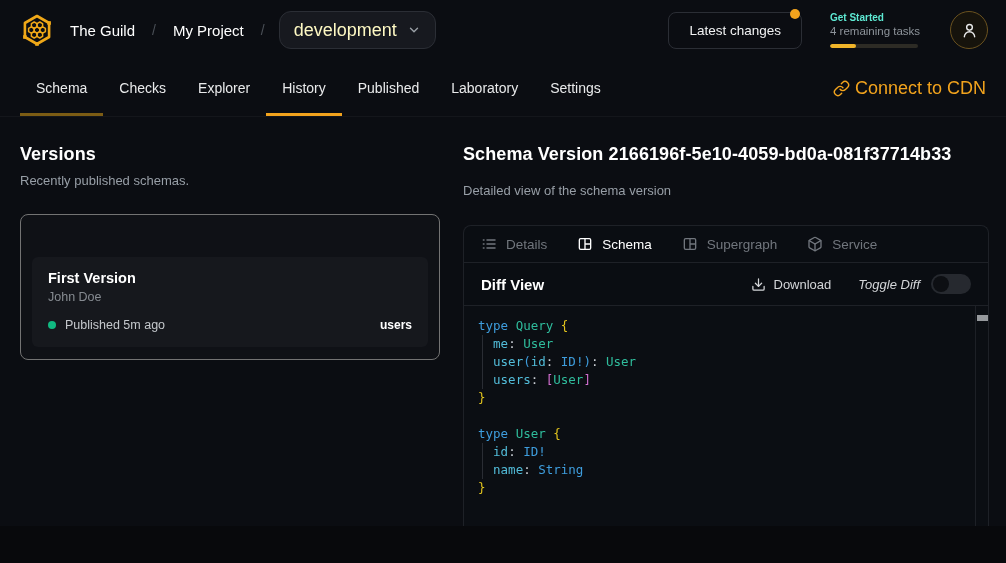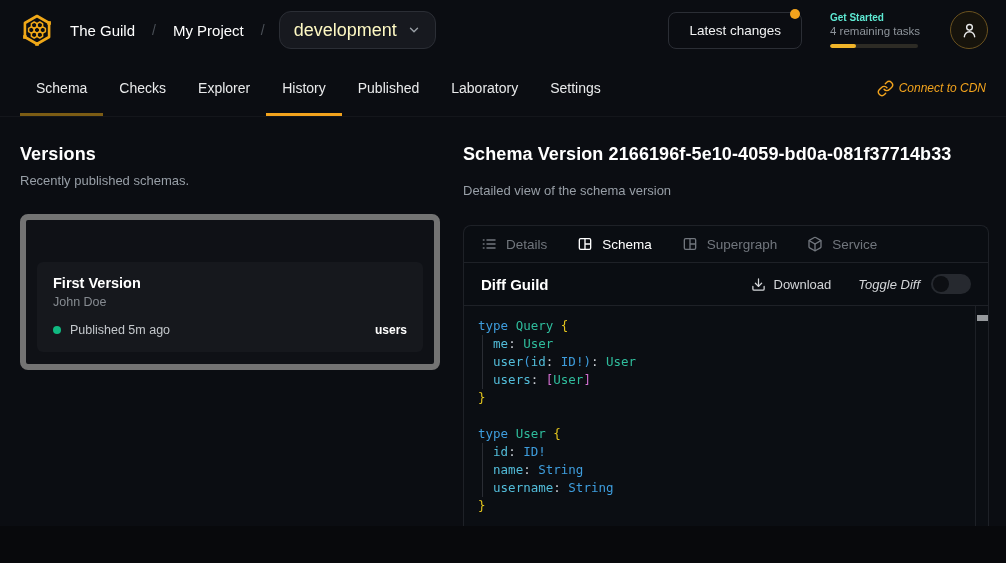--- a/index.html
+++ b/index.html
@@ -52,33 +52,33 @@
   .tabs { display: flex; }
   .tab {
     display: flex; align-items: center; padding: 0 16px; font-size: 14px;
     color: #e9eaeb; cursor: pointer; position: relative;
   }
   .tab .tab-underline { position: absolute; left: 0; right: 0; bottom: 0; height: 3px; background: transparent; }
   .tab.dim .tab-underline { background: var(--accent_soft); }
   .tab.active .tab-underline { background: var(--accent); }
   .cdn-link {
     margin-left: auto; display: flex; align-items: center; gap: 5px;
-    color: var(--accent); font-size: 12px; font-weight: 500; cursor: pointer; font-style: italic;
+    color: var(--accent); font-size: 18px; font-weight: 500; cursor: pointer;
   }
 
   
   main { display: flex; gap: 23px; padding: 0 17px 0 20px; height: 446px; overflow: hidden; }
   .col-left { width: 420px; flex: none; }
   .col-right { flex: 1; min-width: 0; display: flex; flex-direction: column; gap: 10px; }
   h2.section-title { margin-top: 27px; font-size: 18px; font-weight: 700; color: #fff; letter-spacing: .1px; }
   .section-sub { margin-top: 8px; font-size: 13px; color: #989fa7; }
 
   
   .versions-card {
-    margin-top: 26px; background: #0f1116; border: 6px solid #737373;
+    margin-top: 26px; background: #0f1116; border: 1px solid #737373;
     border-radius: 8px; padding: 42px 11px 12px;
   }
   .version-item { background: #16181d; border-radius: 6px; padding: 13px 16px 15px; cursor: pointer; }
   .vi-name { font-size: 14.5px; font-weight: 600; color: #fff; }
   .vi-author { margin-top: 4px; font-size: 12.5px; color: #868b91; }
   .vi-meta { margin-top: 14px; display: flex; align-items: center; }
   .vi-dot { width: 8px; height: 8px; border-radius: 50%; background: var(--green); margin-right: 9px; flex: none; }
   .vi-status { font-size: 12.5px; color: #c4c8cc; }
   .vi-service { margin-left: auto; font-size: 12px; font-weight: 700; color: #fff; }
 
@@ -295,21 +295,21 @@
                 <path d="M21 16V8a2 2 0 0 0-1-1.73l-7-4a2 2 0 0 0-2 0l-7 4A2 2 0 0 0 3 8v8a2 2 0 0 0 1 1.73l7 4a2 2 0 0 0 2 0l7-4A2 2 0 0 0 21 16z"></path>
                 <polyline points="3.27 6.96 12 12.01 20.73 6.96"></polyline>
                   <line x1="12" y1="22.08" x2="12" y2="12"></line>
               </svg>
             </span>
             <span>Service</span>
           </div>
         </div>
 
         <div class="diff-row">
-          <span class="diff-title">Diff Guild</span>
+          <span class="diff-title">Diff View</span>
           <div class="diff-actions">
             <button class="download-btn">
               <span>
                 <svg width="15" height="15" viewBox="0 0 24 24" fill="none" stroke="#d4d6d9" stroke-width="2" stroke-linecap="round" stroke-linejoin="round">
                   <path d="M21 15v4a2 2 0 0 1-2 2H5a2 2 0 0 1-2-2v-4"></path>
                     <polyline points="7 10 12 15 17 10"></polyline>
                     <line x1="12" y1="15" x2="12" y2="3"></line>
                 </svg>
               </span>
               <span>Download</span>
@@ -327,21 +327,20 @@
           <div id="code-block">
               <div class="code-line"><span class="tk-kw">type </span><span class="tk-typ">Query </span><span class="tk-brace">{</span></div>
               <div class="code-line"><span class="indent-guide"></span>  <span class="tk-fld">me</span><span class="tk-pun">: </span><span class="tk-typ">User</span></div>
               <div class="code-line"><span class="indent-guide"></span>  <span class="tk-fld">user</span><span class="tk-paren">(</span><span class="tk-fld">id</span><span class="tk-pun">: </span><span class="tk-scal">ID!</span><span class="tk-paren">)</span><span class="tk-pun">: </span><span class="tk-typ">User</span></div>
               <div class="code-line"><span class="indent-guide"></span>  <span class="tk-fld">users</span><span class="tk-pun">: </span><span class="tk-brk">[</span><span class="tk-typ">User</span><span class="tk-brk">]</span></div>
               <div class="code-line"><span class="tk-brace">}</span></div>
               <div class="code-line"></div>
               <div class="code-line"><span class="tk-kw">type </span><span class="tk-typ">User </span><span class="tk-brace">{</span></div>
               <div class="code-line"><span class="indent-guide"></span>  <span class="tk-fld">id</span><span class="tk-pun">: </span><span class="tk-scal">ID!</span></div>
               <div class="code-line"><span class="indent-guide"></span>  <span class="tk-fld">name</span><span class="tk-pun">: </span><span class="tk-scal">String</span></div>
-              <div class="code-line"><span class="indent-guide"></span>  <span class="tk-fld">username</span><span class="tk-pun">: </span><span class="tk-scal">String</span></div>
               <div class="code-line"><span class="tk-brace">}</span></div>
             </div>
           <div class="code-scrollbar">
             <div class="code-thumb"></div>
           </div>
         </div>
 
       </div>
     </div>
   </main>

